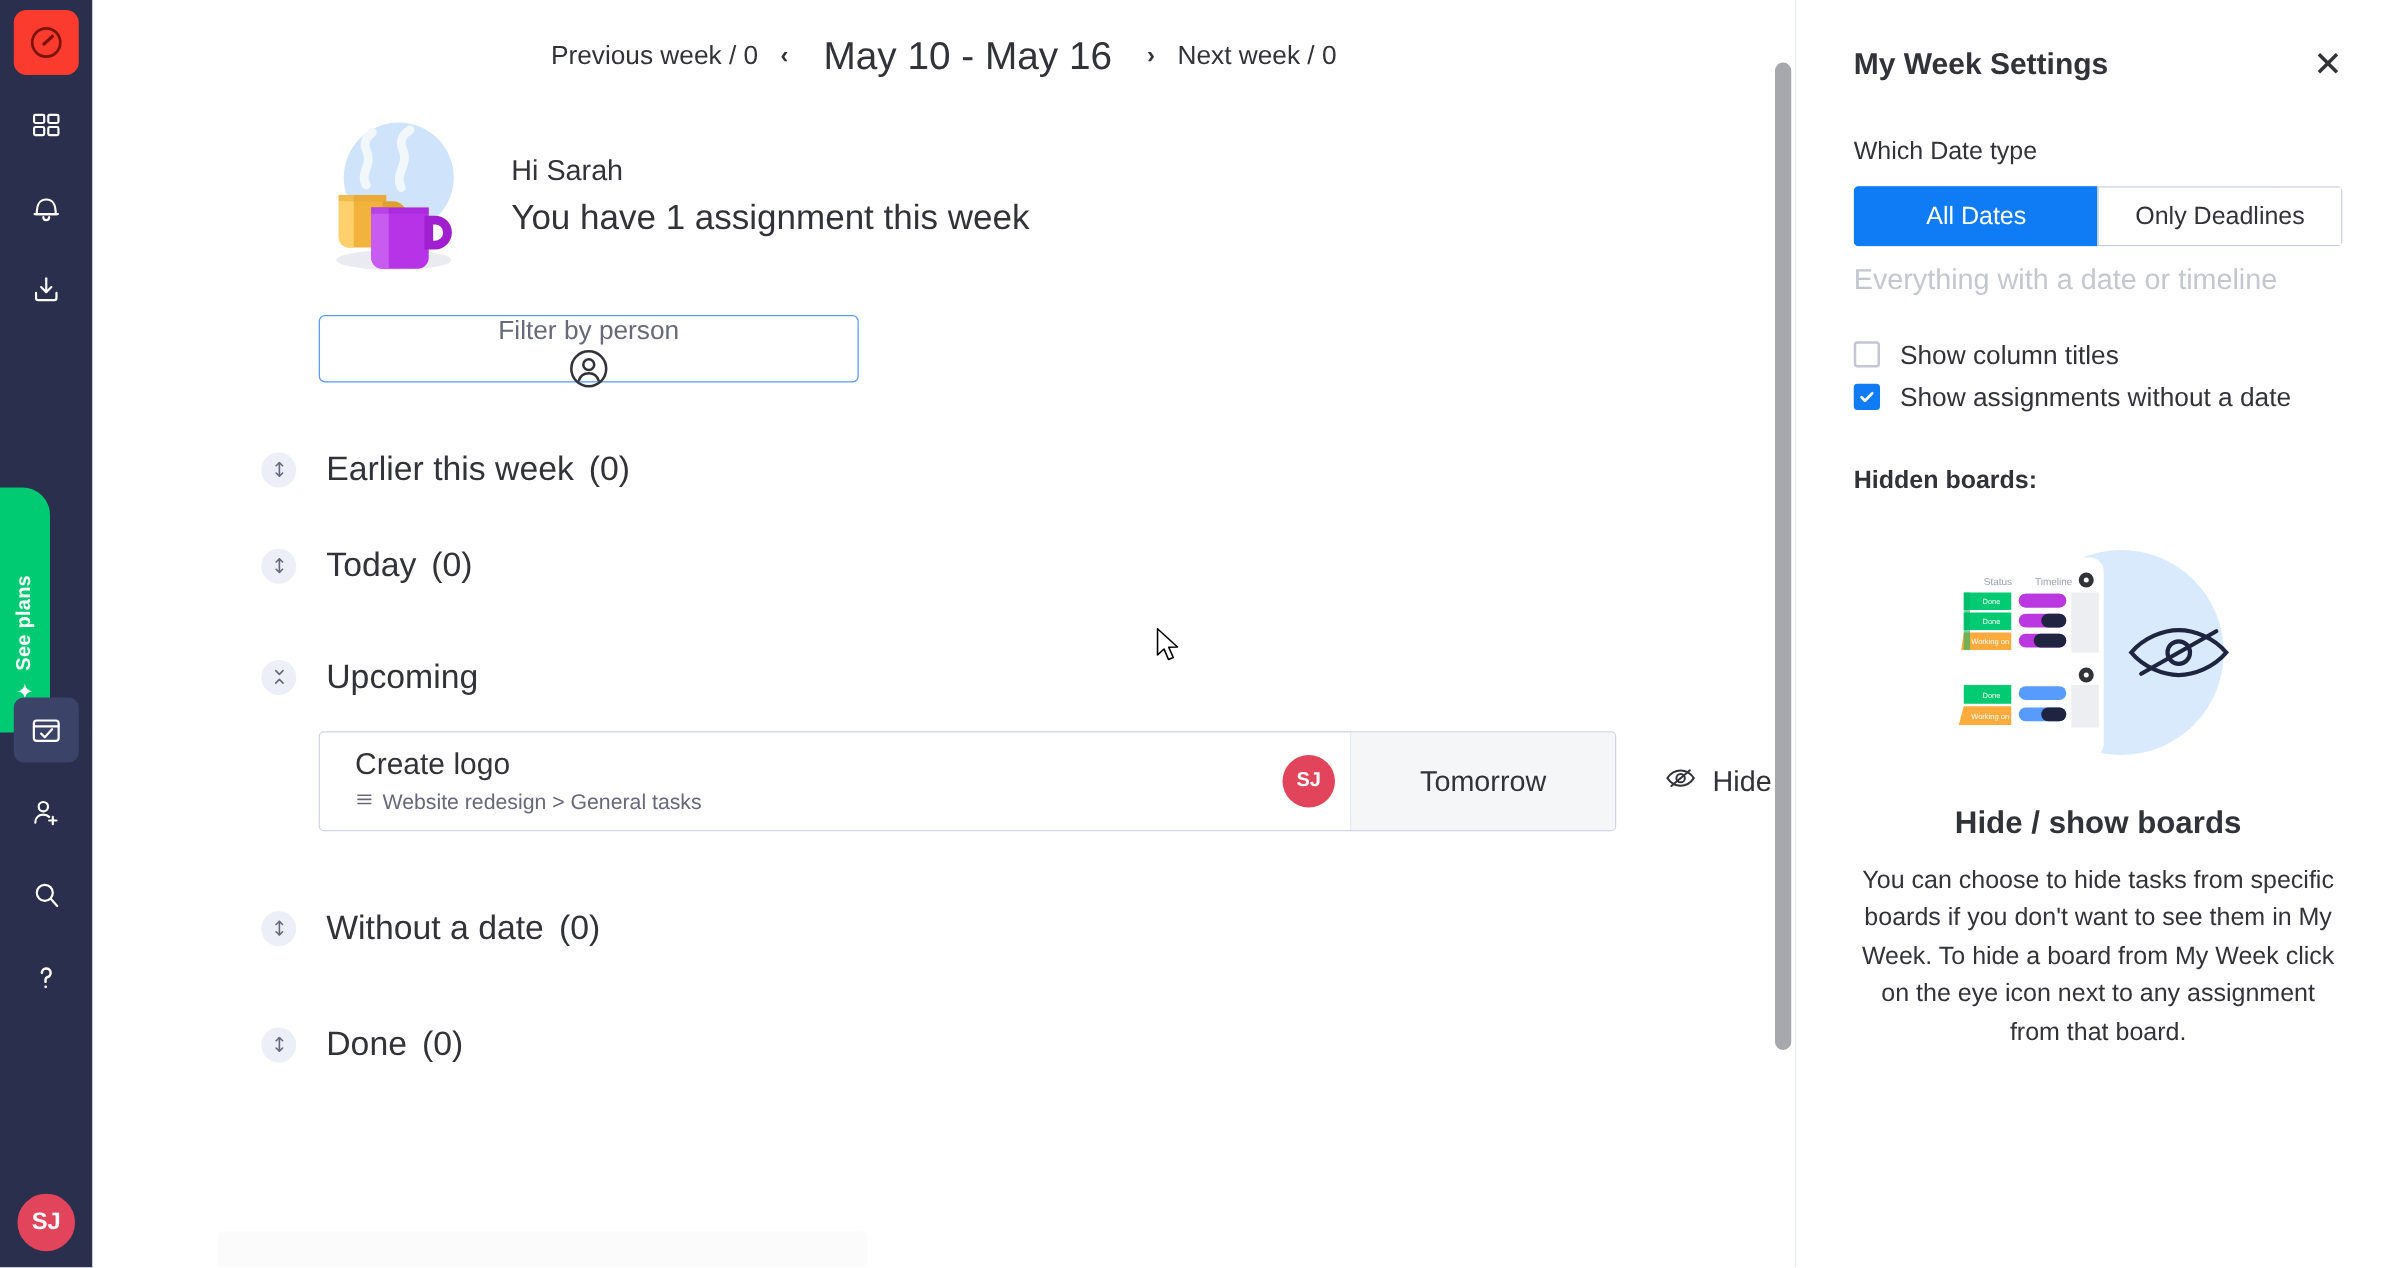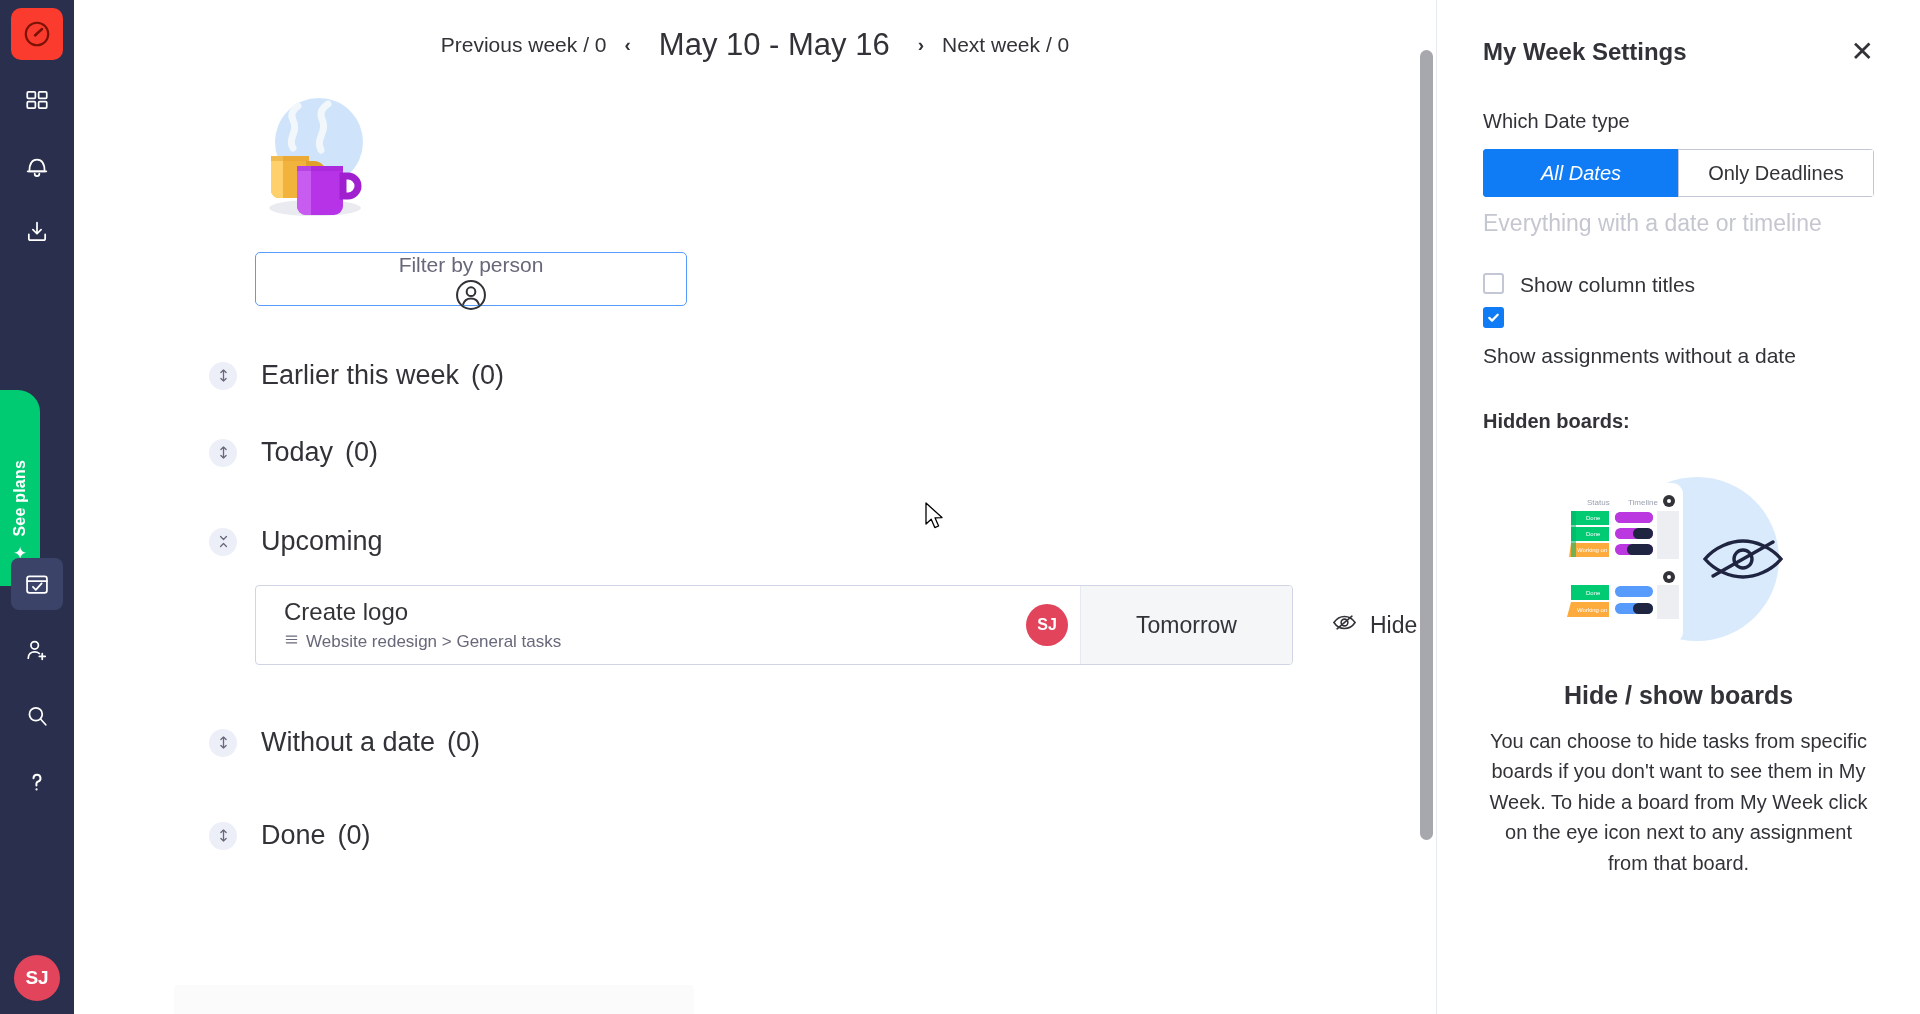--- a/index.html
+++ b/index.html
@@ -141,26 +141,26 @@
   .panel-label { margin-top: 44px; font-size: 20px; color: #323338; }
   .seg {
     margin-top: 16px; display: flex; width: 100%; height: 48px;
     border-radius: 4px; overflow: hidden;
   }
   .seg-btn {
     flex: 1; display: flex; align-items: center; justify-content: center;
     font-size: 20px; cursor: pointer;
     border: 1px solid #c3c6d4; background: #ffffff; color: #323338;
   }
-  .seg-btn.on { background: #0f7bf4; border-color: #0f7bf4; color: #ffffff; font-style: italic; }
+  .seg-btn.on { background: #0f7bf4; border-color: #0f7bf4; color: #ffffff; }
   .seg-btn:first-child { border-right: none; }
   .seg-hint { margin-top: 13px; font-size: 23px; color: #c5c7d0; }
 
   .chk-row { display: flex; align-items: flex-start; gap: 16px; margin-top: 18px; cursor: pointer; }
-  .chk-row + .chk-row { margin-top: 10px; flex-direction: column; }
+  .chk-row + .chk-row { margin-top: 10px; }
   .chk {
     width: 21px; height: 21px; border-radius: 3px; flex: none;
     border: 2px solid #c3c6d4; background: #ffffff;
     display: flex; align-items: center; justify-content: center;
   }
   .chk.on { background: #0f7bf4; border-color: #0f7bf4; }
   .chk-label { font-size: 21px; color: #323338; white-space: nowrap; }
 
   .hidden-boards-label { margin-top: 42px; font-size: 20px; font-weight: bold; color: #323338; }
 
@@ -276,20 +276,24 @@
             <path d="M60 74 h5 a9 9 0 0 1 0 18 h-5 z" fill="none" stroke="#e0a02c" stroke-width="6"></path>
             <rect x="22" y="66" width="38" height="5" fill="#e0a02c" opacity=".45"></rect>
           </g>
           <g>
             <path d="M48 76 h46 v40 a9 9 0 0 1 -9 9 h-28 a9 9 0 0 1 -9 -9 z" fill="#b733e8"></path>
             <path d="M48 76 h14 v49 h-5 a9 9 0 0 1 -9 -9 z" fill="#c95cf0"></path>
             <path d="M94 86 h5 a10 10 0 0 1 0 20 h-5 z" fill="none" stroke="#a020d0" stroke-width="7"></path>
             <rect x="48" y="76" width="46" height="5" fill="#9c1fd0" opacity=".4"></rect>
           </g>
         </svg>
+      </div>
+      <div class="greet-text">
+        <div class="greet-hi">Hi Sarah</div>
+        <div class="greet-sub">You have 1 assignment this week</div>
       </div>
     </div>
 
     <div class="filter-wrap">
       <span class="filter-caret"></span>
       <span class="filter-ph">Filter by person</span>
       <span class="person-icon">
         <svg width="36" height="36" viewBox="0 0 24 24" fill="none" stroke="#323338" stroke-width="1.35">
           <circle cx="12" cy="12" r="9.3"></circle>
           <circle cx="12" cy="9.8" r="2.9"></circle>

